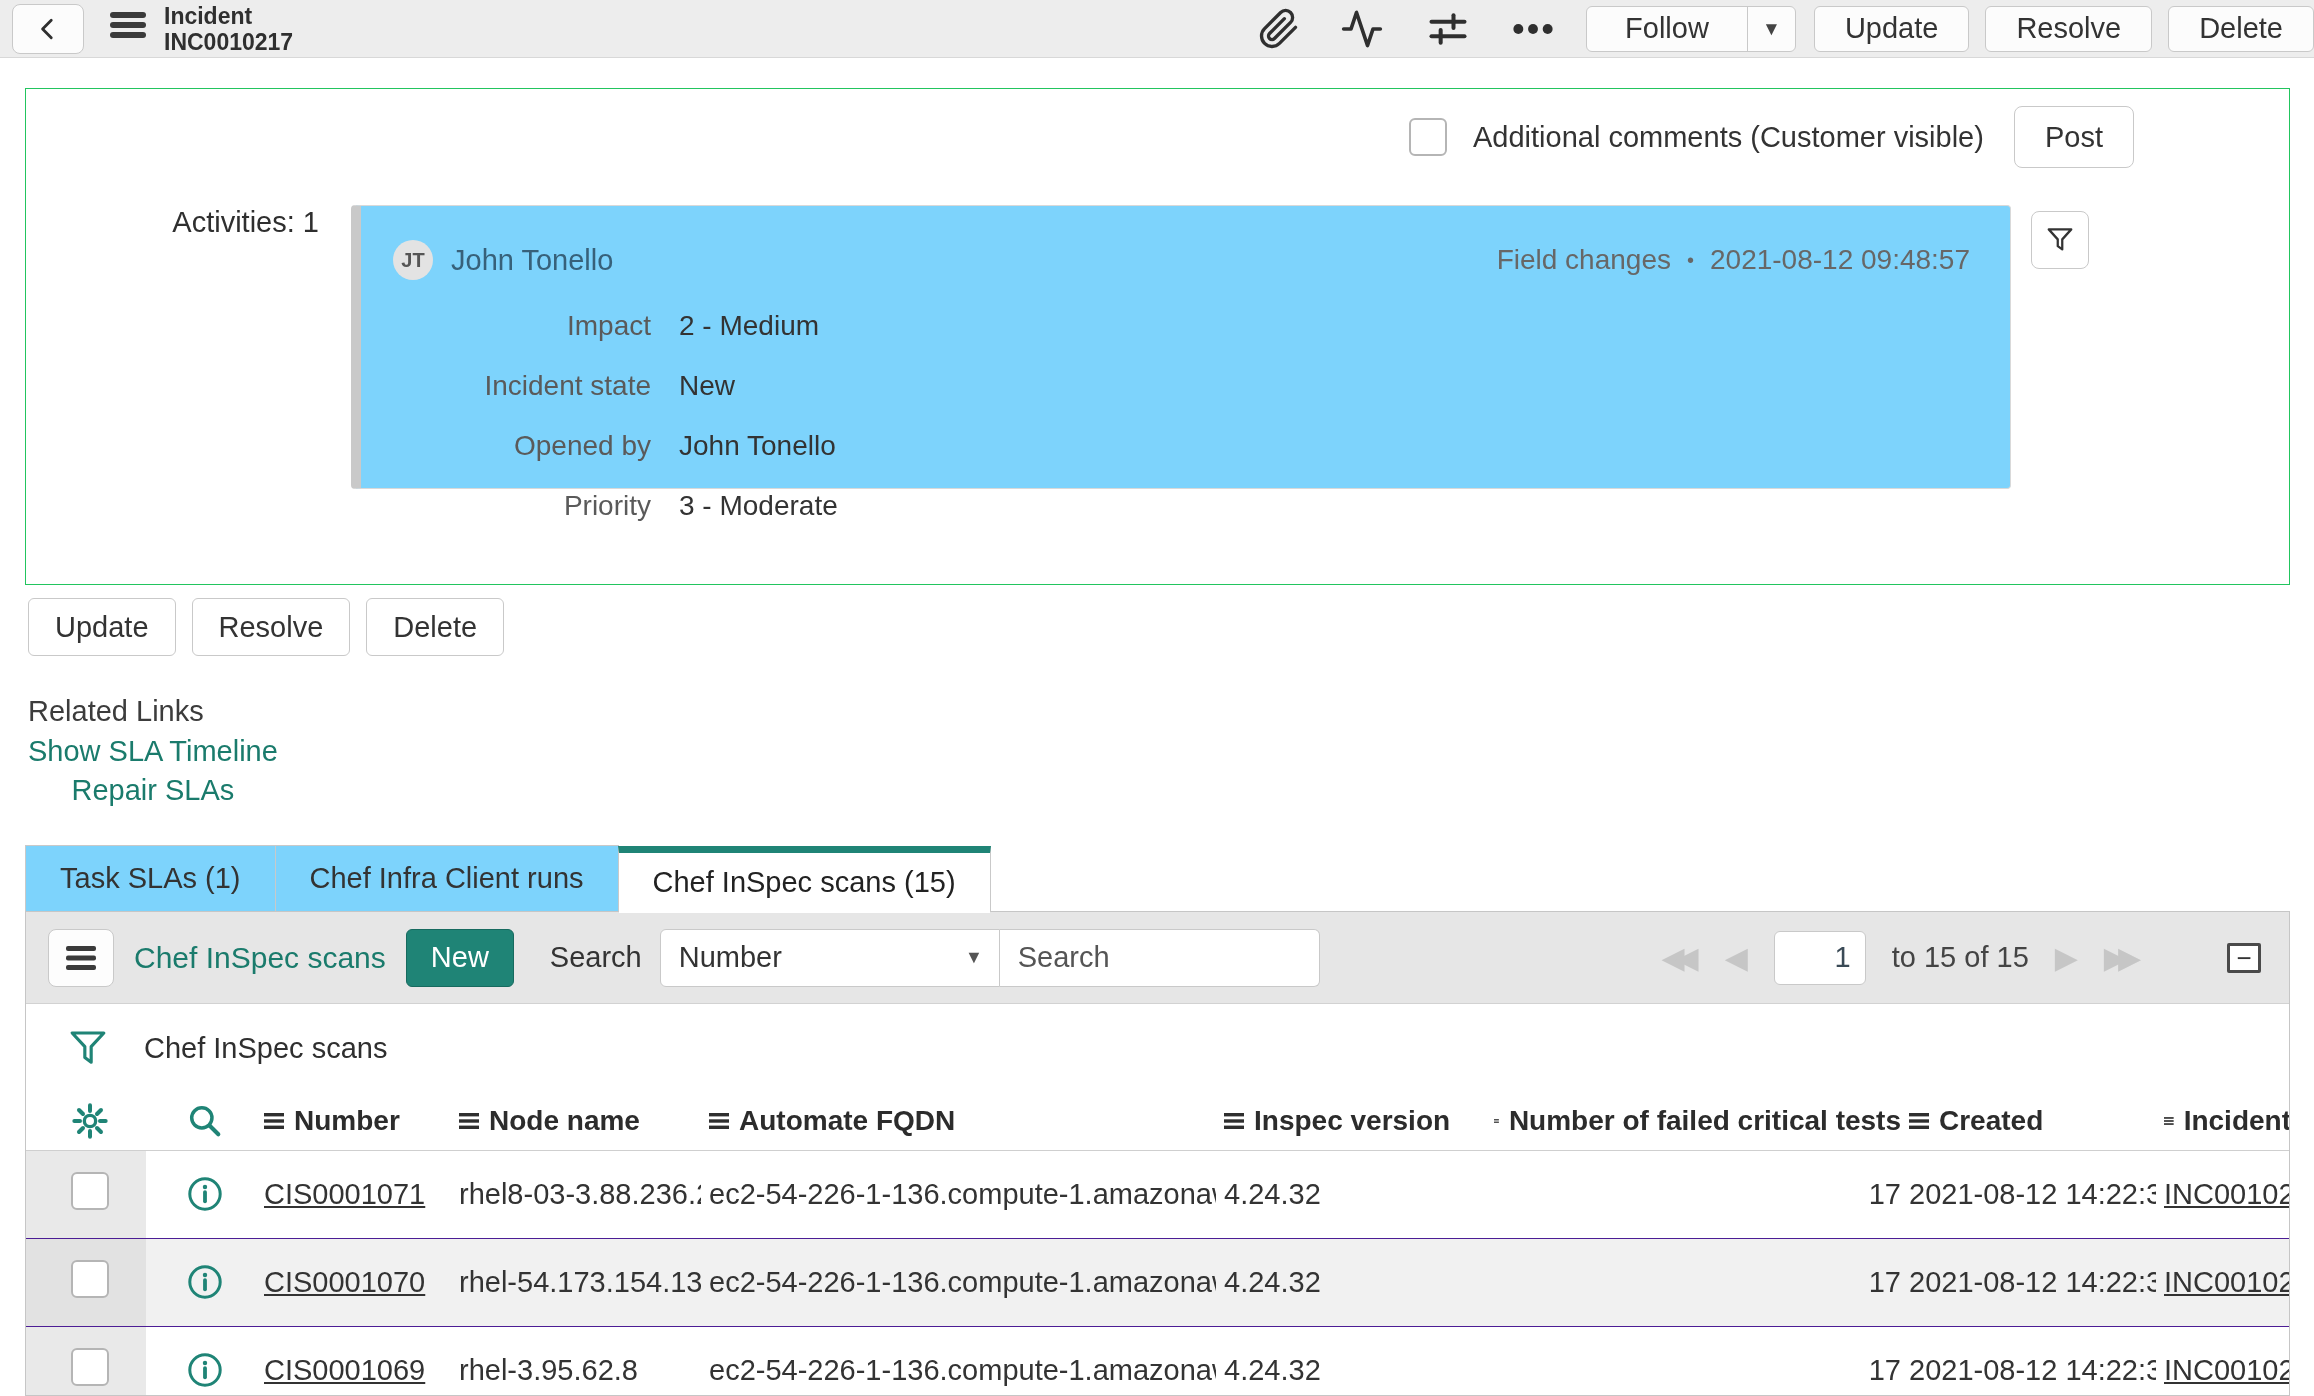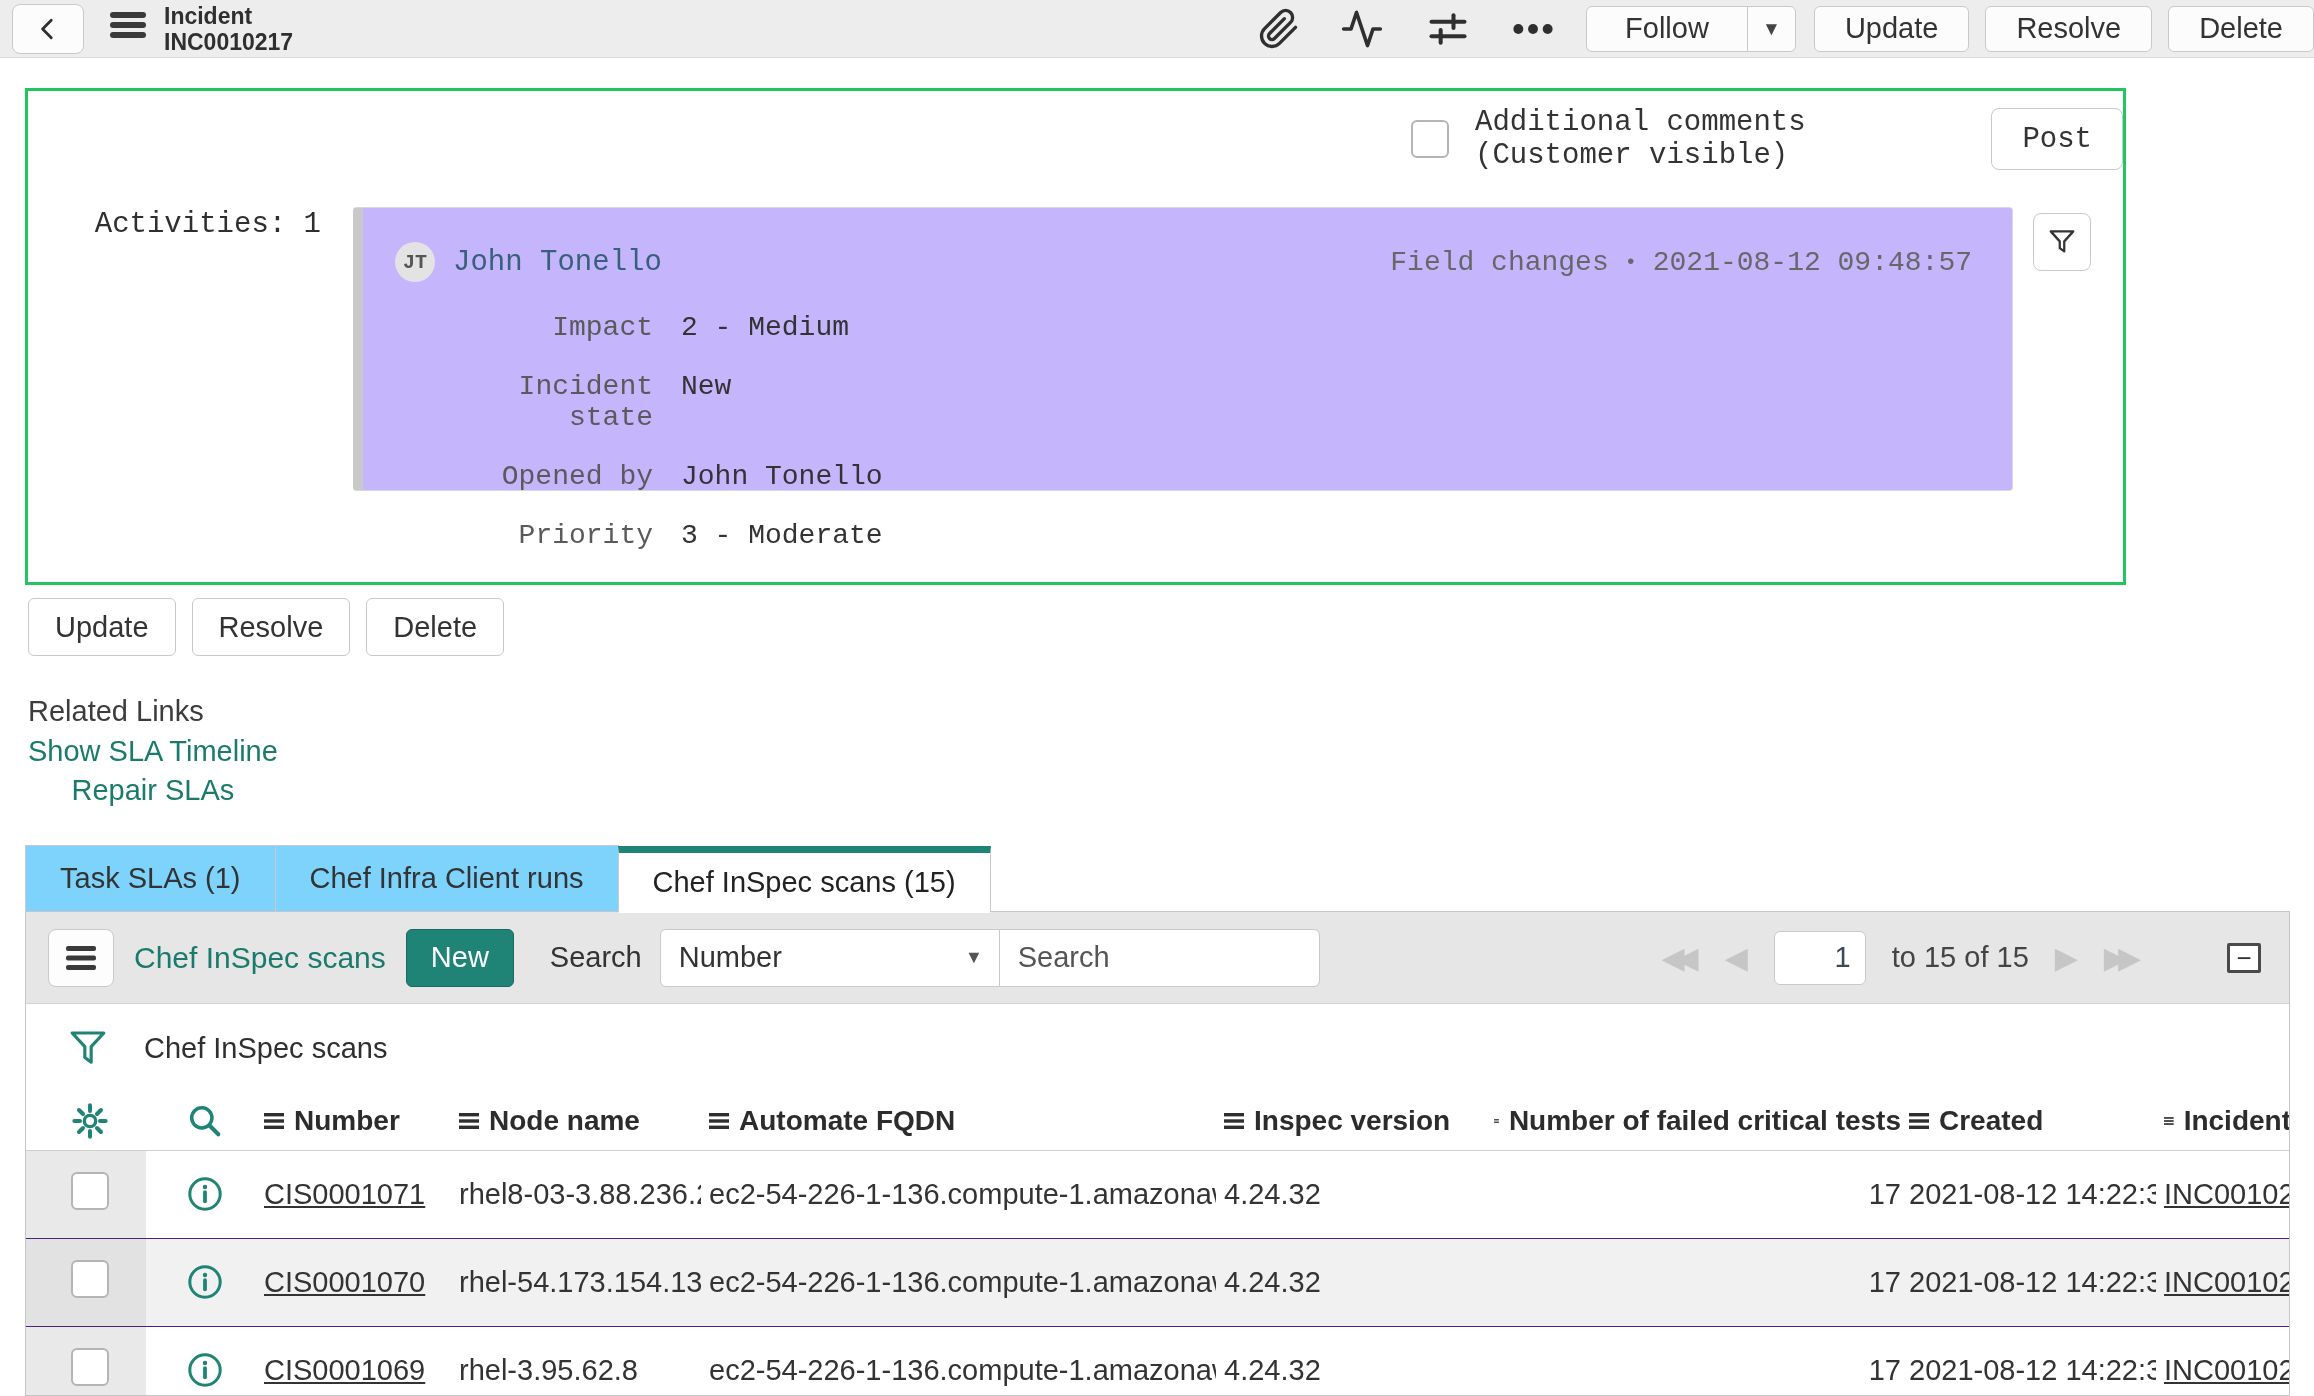--- a/index.html
+++ b/index.html
@@ -28,35 +28,35 @@
   .top-icons { display:flex; align-items:center; gap:38px; margin-left:auto; margin-right:30px; }
   .top-icons svg { display:block; }
   .split { display:flex; height:46px; background:#fcfcfc; border:1px solid #c9c9c9; border-radius:6px; overflow:hidden; margin-right:18px; }
   .split .main { padding:0 38px; display:flex; align-items:center; }
   .split .caret { width:48px; display:flex; align-items:center; justify-content:center; border-left:1px solid #c9c9c9; font-size:19px; color:#444; }
   .hbtn { height:46px; padding:0 30px; margin-right:16px; }
   .hbtn:last-child { margin-right:0; }
 
   
   .form-panel {
-    position:absolute; top:88px; left:25px; width:2101px; height:497px;
-    border:3px solid #22c55e; background:#fff;font-family:Liberation Mono, monospace;
+    position:absolute; top:88px; left:25px; width:2265px; height:497px;
+    border:1px solid #22c55e; background:#fff;
   }
   .comments-row { position:absolute; top:15px; left:1383px; height:66px; display:flex; align-items:center; }
   .checkbox {
     width:38px; height:38px; background:#fff; border:2px solid #b5b5b5; border-radius:6px; display:inline-block; flex:0 0 auto;
   }
   .comments-row .lbl { margin-left:26px; color:#333; }
   .post-btn { height:62px; padding:0 30px; margin-left:30px; border-radius:8px; background:#fff; }
 
   .activities-label { position:absolute; top:117px; left:0; width:293px; text-align:right; color:#2f2f2f; }
 
   .activity-card {
     position:absolute; top:116px; left:325px; width:1660px; height:284px;
-    border:1px solid #d9d9d9; border-left:10px solid #c9c9c9; border-radius:4px; background:#c4b5fd;
+    border:1px solid #d9d9d9; border-left:10px solid #c9c9c9; border-radius:4px; background:#7dd3fc;
   }
   .card-head { display:flex; align-items:center; padding:34px 40px 0 32px; }
   .avatar {
     width:40px; height:40px; border-radius:50%; background:#e3e3e3; color:#555;
     font-size:20px; font-weight:600; display:flex; align-items:center; justify-content:center; flex:0 0 auto;
   }
   .author { margin-left:18px; color:#37617a; }
   .card-meta { margin-left:auto; display:flex; align-items:center; gap:16px; color:#676767; font-size:28px; }
   .card-meta .dot { font-size:20px; }
   .fields { margin:30px 0 0 100px; display:grid; grid-template-columns:190px auto; column-gap:40px; row-gap:17px; font-size:28px;gap:28px; }

